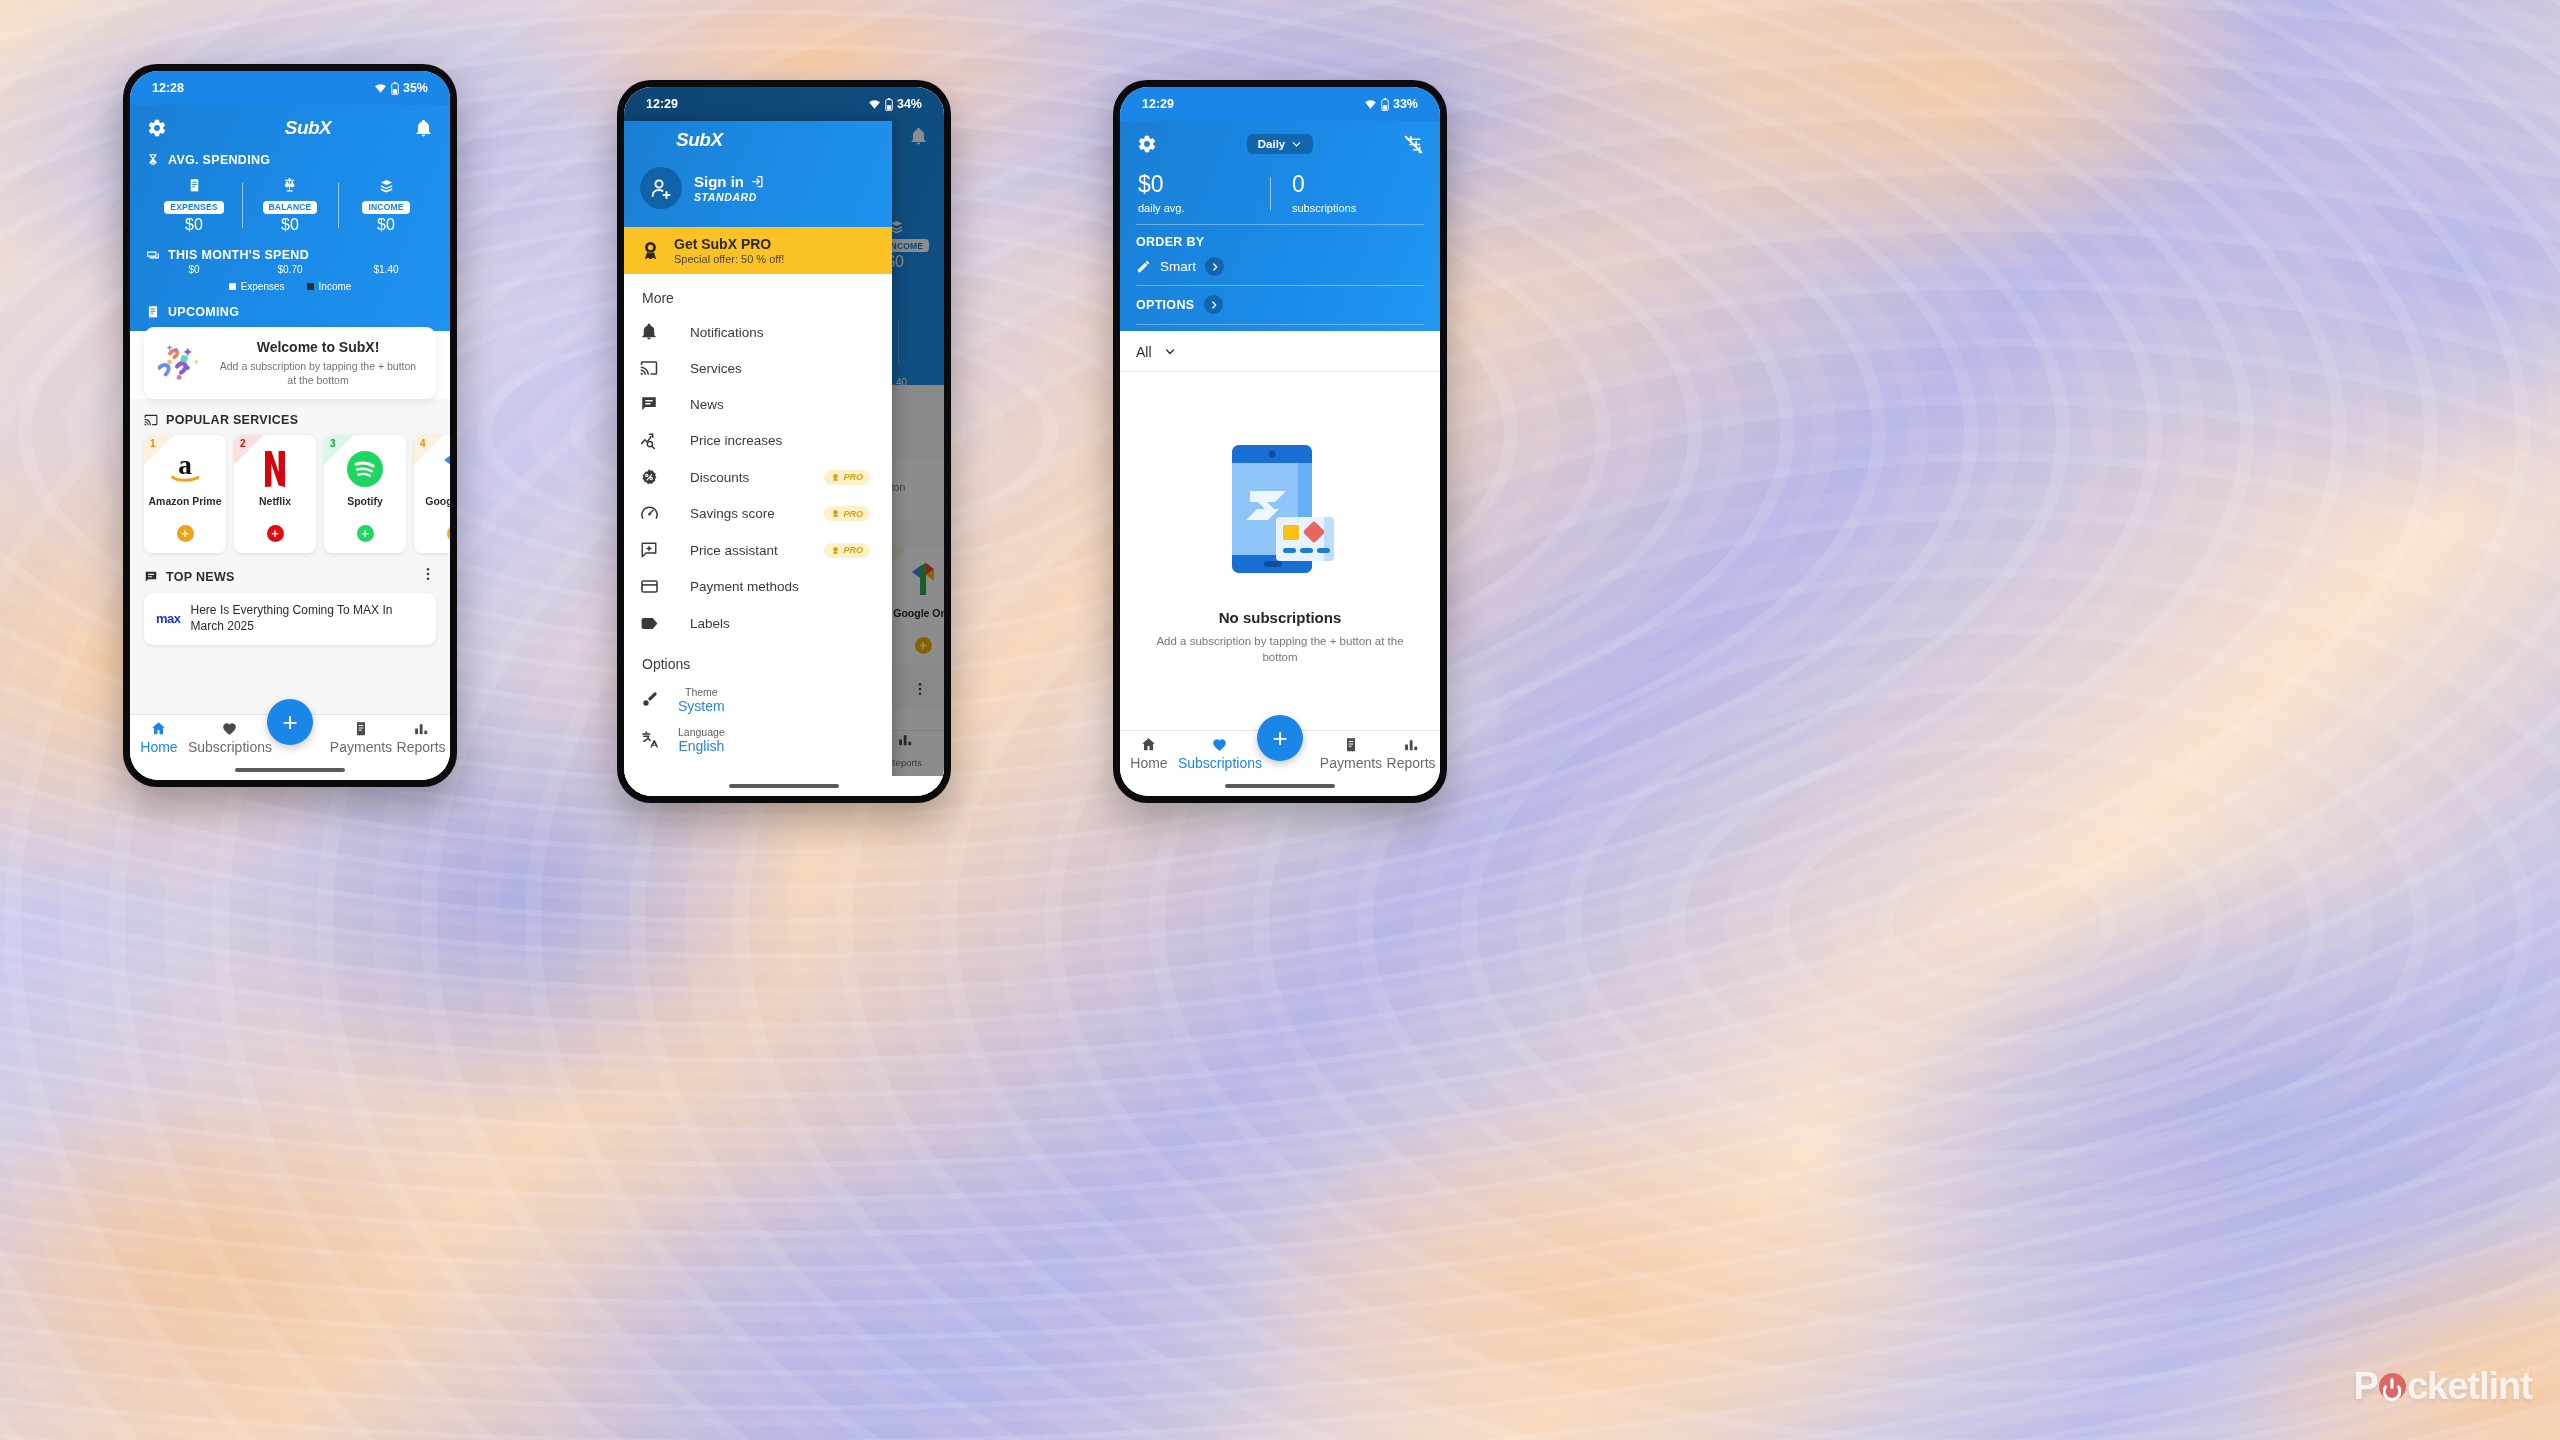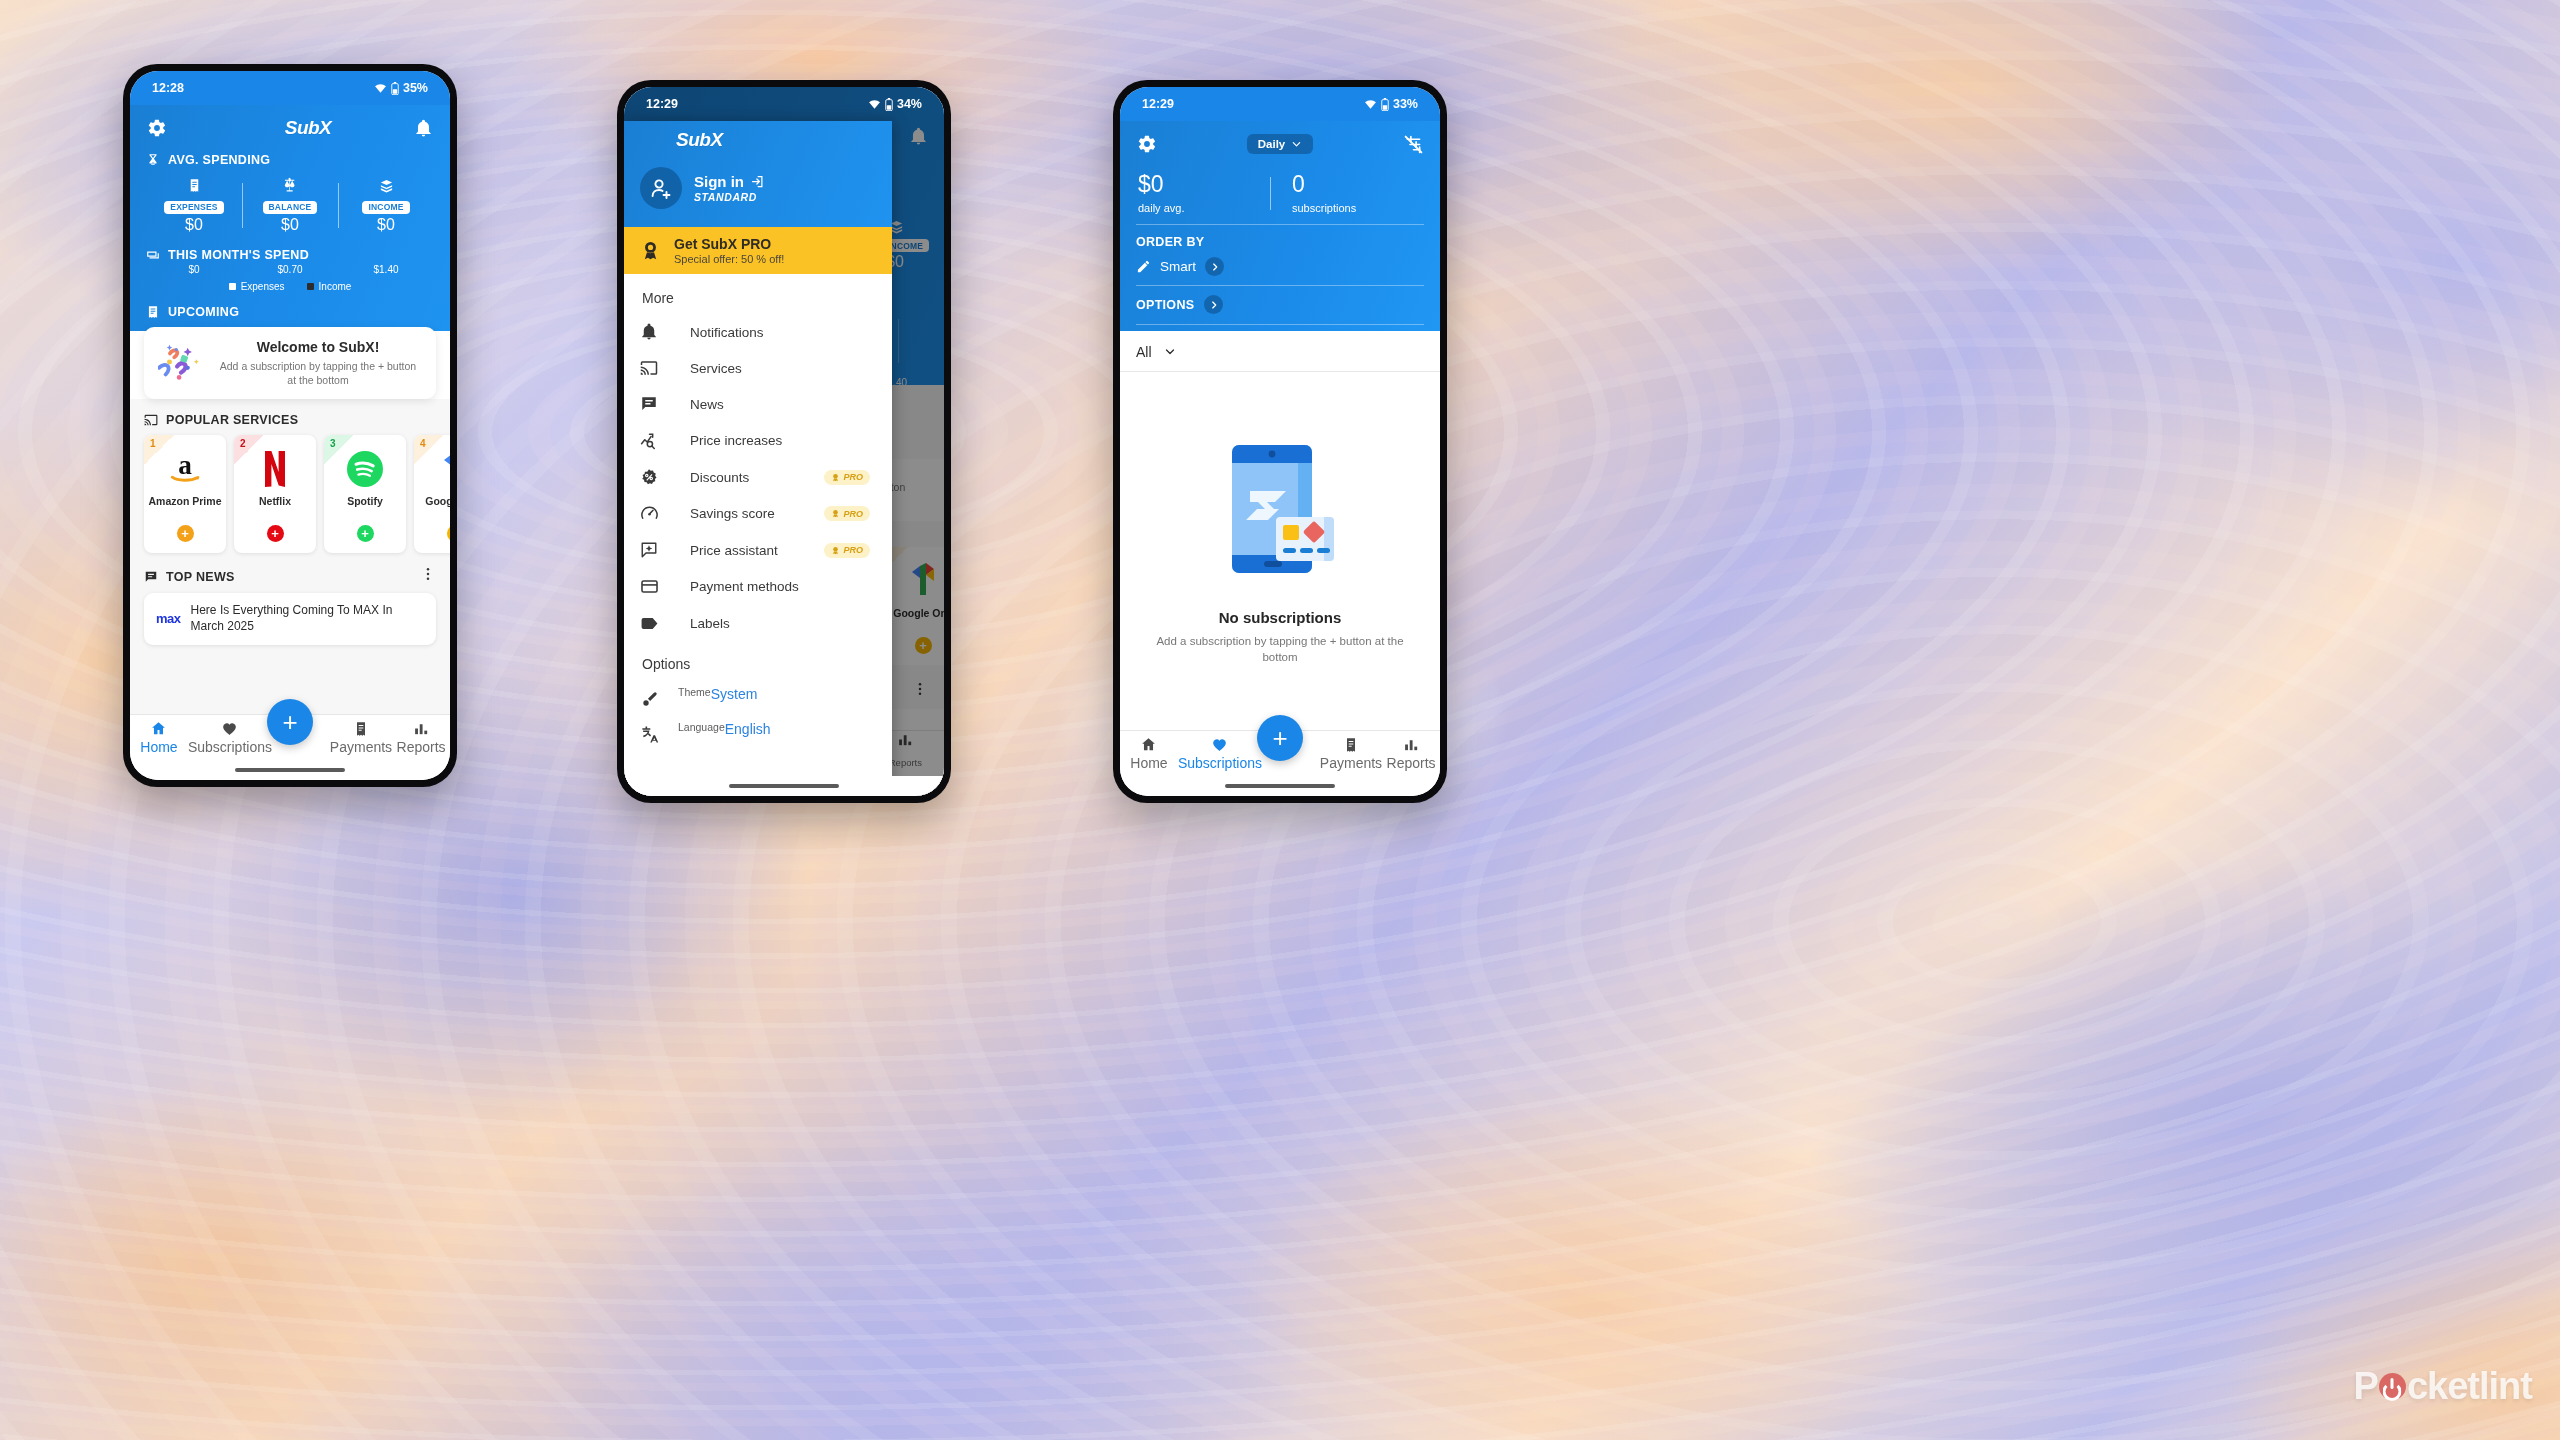--- a/index.html
+++ b/index.html
@@ -255,21 +255,21 @@
   }
   .menu-ic { width: 38px; display:flex; align-items:center; justify-content:flex-start; }
   .menu-lbl { font-size: 13.5px; color:#3a3a3a; flex:1; }
   .pro-badge {
     background:#fdf1c7; color:#d6a114; border-radius: 9px;
     font-size: 9px; font-weight: 700; font-style: italic;
     padding: 2.5px 7px; display:flex; align-items:center; gap:3px;
     margin-right: 6px;
   }
   .opt-item { display:flex; align-items:flex-start; padding: 6px 16px; }
-  .opt-txt { display:flex; flex-direction: row; }
+  .opt-txt { display:flex; flex-direction: column; text-align: center; }
   .opt-k { font-size: 10.5px; color:#5d5d5d; }
   .opt-v { font-size: 14px; color:#2b83e0; margin-top: 0px; }
 
   
   .p3head {
     background: linear-gradient(112deg, #1a7fd4 0%, #1b8ae8 55%, #2197f4 100%);
     color:#fff; padding: 0 16px 6px; flex: 0 0 auto;
   }
   .daily-pill {
     background: rgba(8,62,110,.45); color:#fff;

